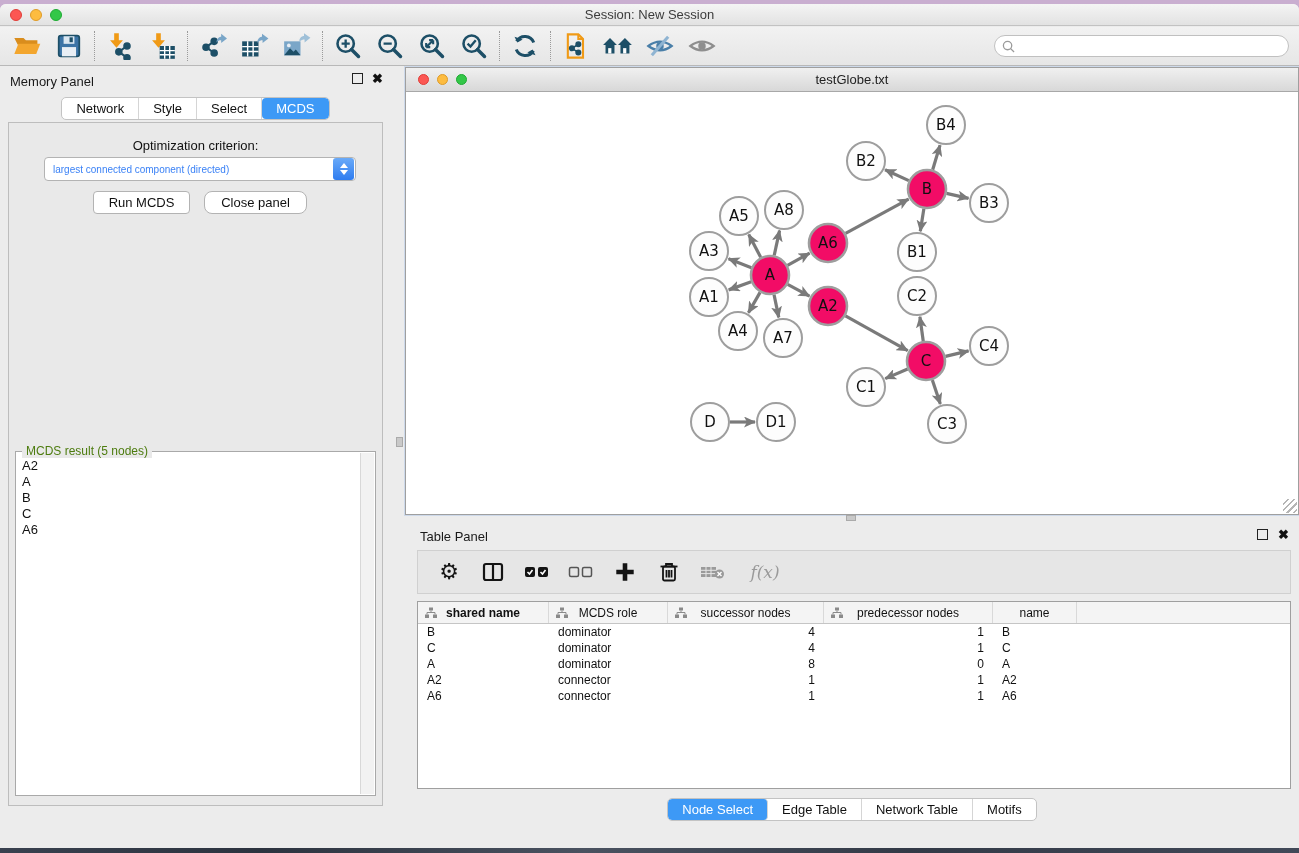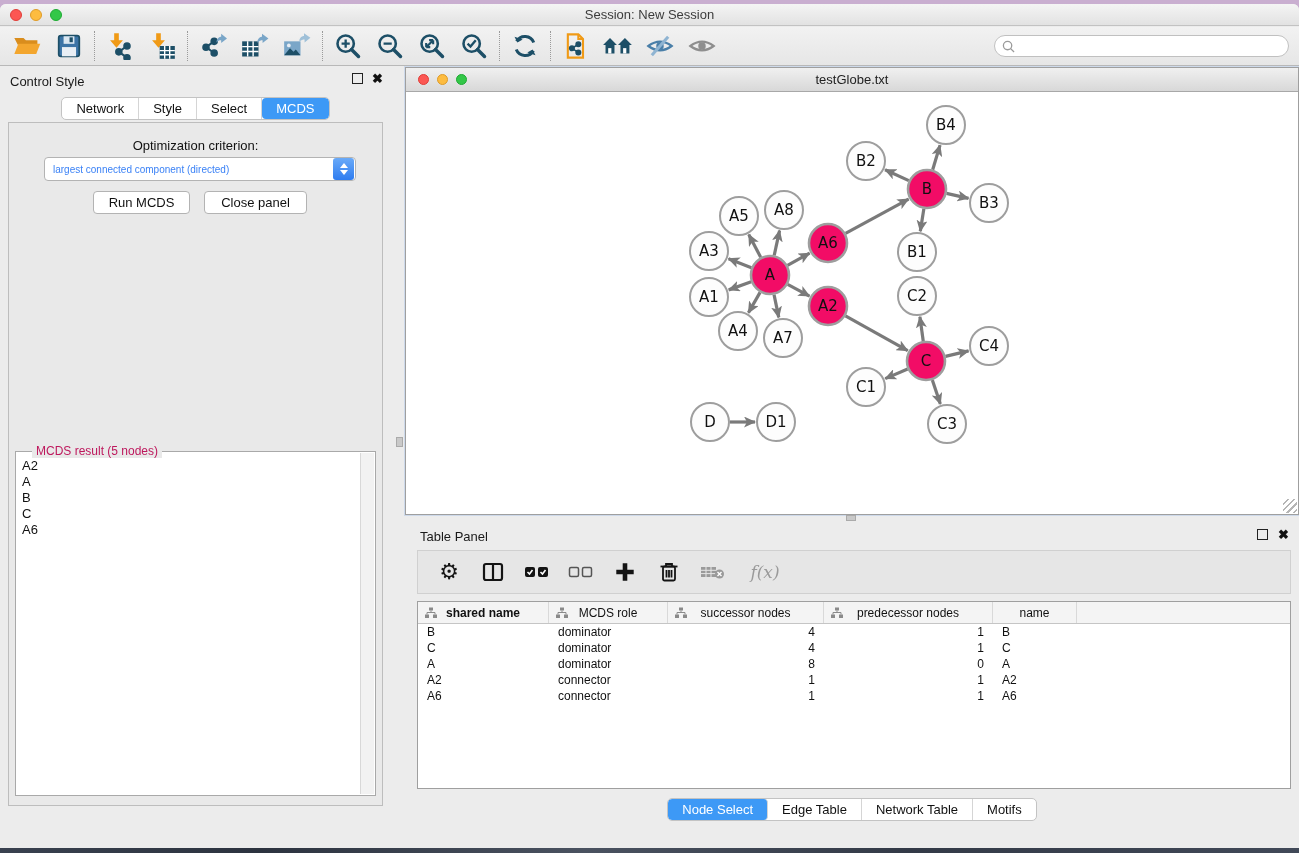--- a/index.html
+++ b/index.html
@@ -58,21 +58,21 @@
   .dd-stepper { width:21px; height:22px; margin-right:1px; border-radius:3px;
     background:linear-gradient(#6aaaf8,#2e7cf0); display:flex; flex-direction:column;
     align-items:center; justify-content:center; gap:2px; }
   .dd-up { width:0; height:0; border-left:4px solid transparent; border-right:4px solid transparent; border-bottom:5px solid #fff; }
   .dd-down { width:0; height:0; border-left:4px solid transparent; border-right:4px solid transparent; border-top:5px solid #fff; }
   .cp-btn { position:absolute; top:68px; height:23px; background:#fff; border:1px solid #b3b3b3;
     border-radius:4px; font-size:13px; color:#111; text-align:center; line-height:21px; }
 
   .result-box { position:absolute; left:6px; top:328px; width:361px; height:345px;
     border:1px solid #a9a9a9; background:#fff; }
-  .result-legend { position:absolute; left:16px; top:-8px; background:#e9e9e9; padding:0 4px; font-size:12px; color:#be185d; }
+  .result-legend { position:absolute; left:6px; top:-8px; background:#e9e9e9; padding:0 4px; font-size:12px; color:#4d7c0f; }
   .result-list { position:absolute; left:2px; top:6px; right:16px; bottom:2px; overflow:hidden; }
   .result-item { font-size:13px; color:#111; line-height:16px; padding-left:4px; }
   .result-scroll { position:absolute; right:1px; top:1px; bottom:1px; width:14px;
     background:#f2f2f2; border-left:1px solid #d8d8d8; }
 
   
   .vsplit-grip { position:absolute; left:396px; top:371px; width:7px; height:10px; background:#c9c9c9; border:1px solid #aaa; }
   .hsplit-grip { position:absolute; left:846px; top:449px; width:10px; height:6px; background:#c9c9c9; border:1px solid #aaa; }
 
   
@@ -298,21 +298,21 @@
           <circle cx="6" cy="6" r="4.5" fill="none" stroke="#9a9a9a" stroke-width="1.4"></circle>
           <line x1="9.3" y1="9.3" x2="13" y2="13" stroke="#9a9a9a" stroke-width="1.4"></line>
         </svg>
         <input type="text" placeholder="" style="">
       </div>
     </div>
 
     <div class="main">
 
       <div class="control-panel">
-        <div class="panel-header">Control Style</div>
+        <div class="panel-header">Memory Panel</div>
         <div class="panel-icons">
           <span class="float-icon"></span>
           <span class="close-icon">✖</span>
         </div>
         <div class="segbar">
           <div class="seggroup">
               <div class="seg">Network</div>
               <div class="seg">Style</div>
               <div class="seg">Select</div>
               <div class="seg sel">MCDS</div>
@@ -322,21 +322,21 @@
         <div class="cp-content">
           <div class="opt-label">Optimization criterion:</div>
           <div class="dropdown">
             <span class="dd-text">largest connected component (directed)</span>
             <span class="dd-stepper">
               <span class="dd-up"></span>
                 <span class="dd-down"></span>
             </span>
           </div>
           <div class="cp-btn" style="left:84px; width:97px;">Run MCDS</div>
-          <div class="cp-btn" style="left:195px; width:103px;">Close panel</div>
+          <div class="cp-btn" style="left:195px; width:103px;border-radius:8px;">Close panel</div>
 
           <div class="result-box">
             <div class="result-legend">MCDS result (5 nodes)</div>
             <div class="result-list">
                 <div class="result-item">A2</div>
                 <div class="result-item">A</div>
                 <div class="result-item">B</div>
                 <div class="result-item">C</div>
                 <div class="result-item">A6</div>
               </div>

